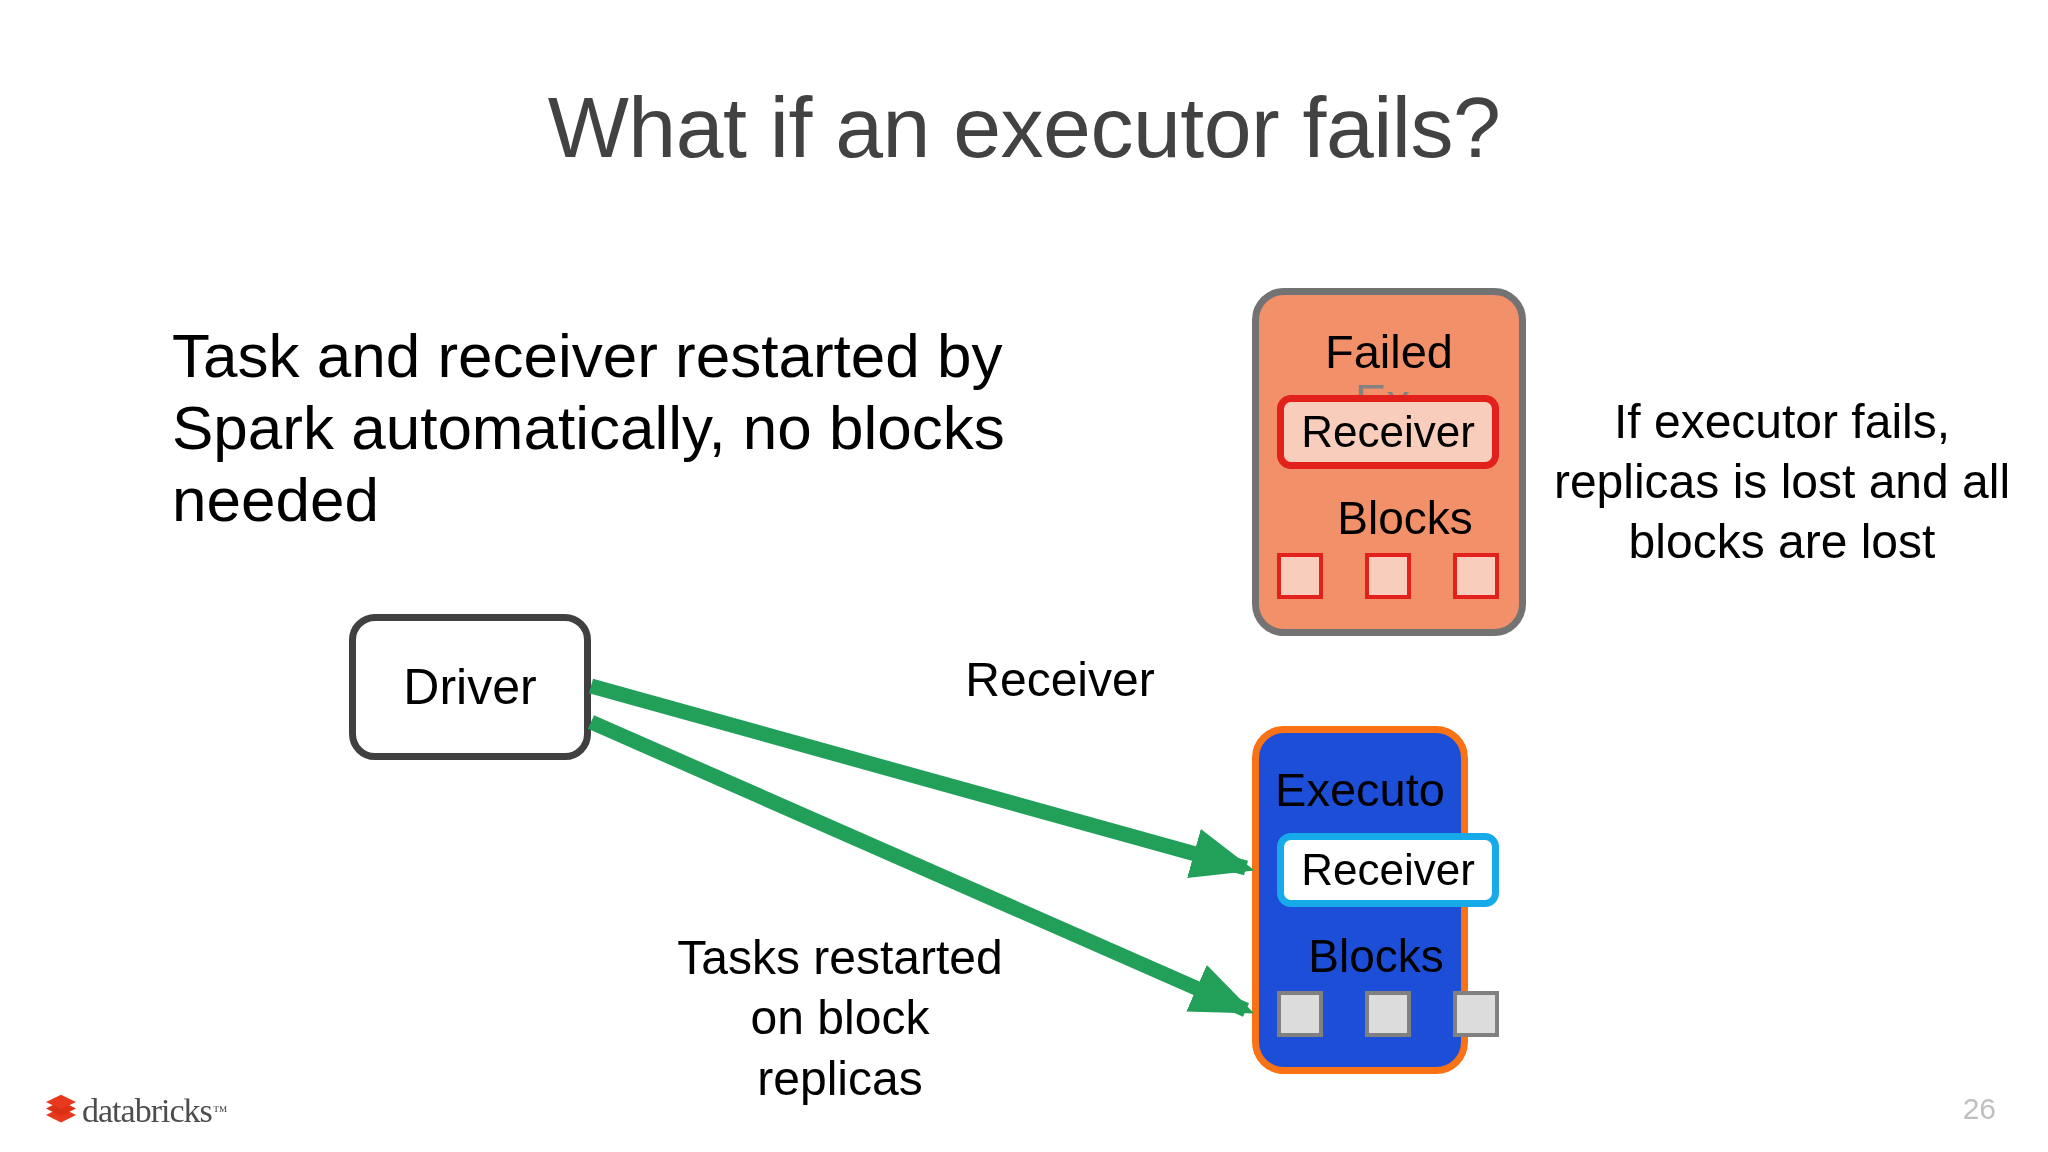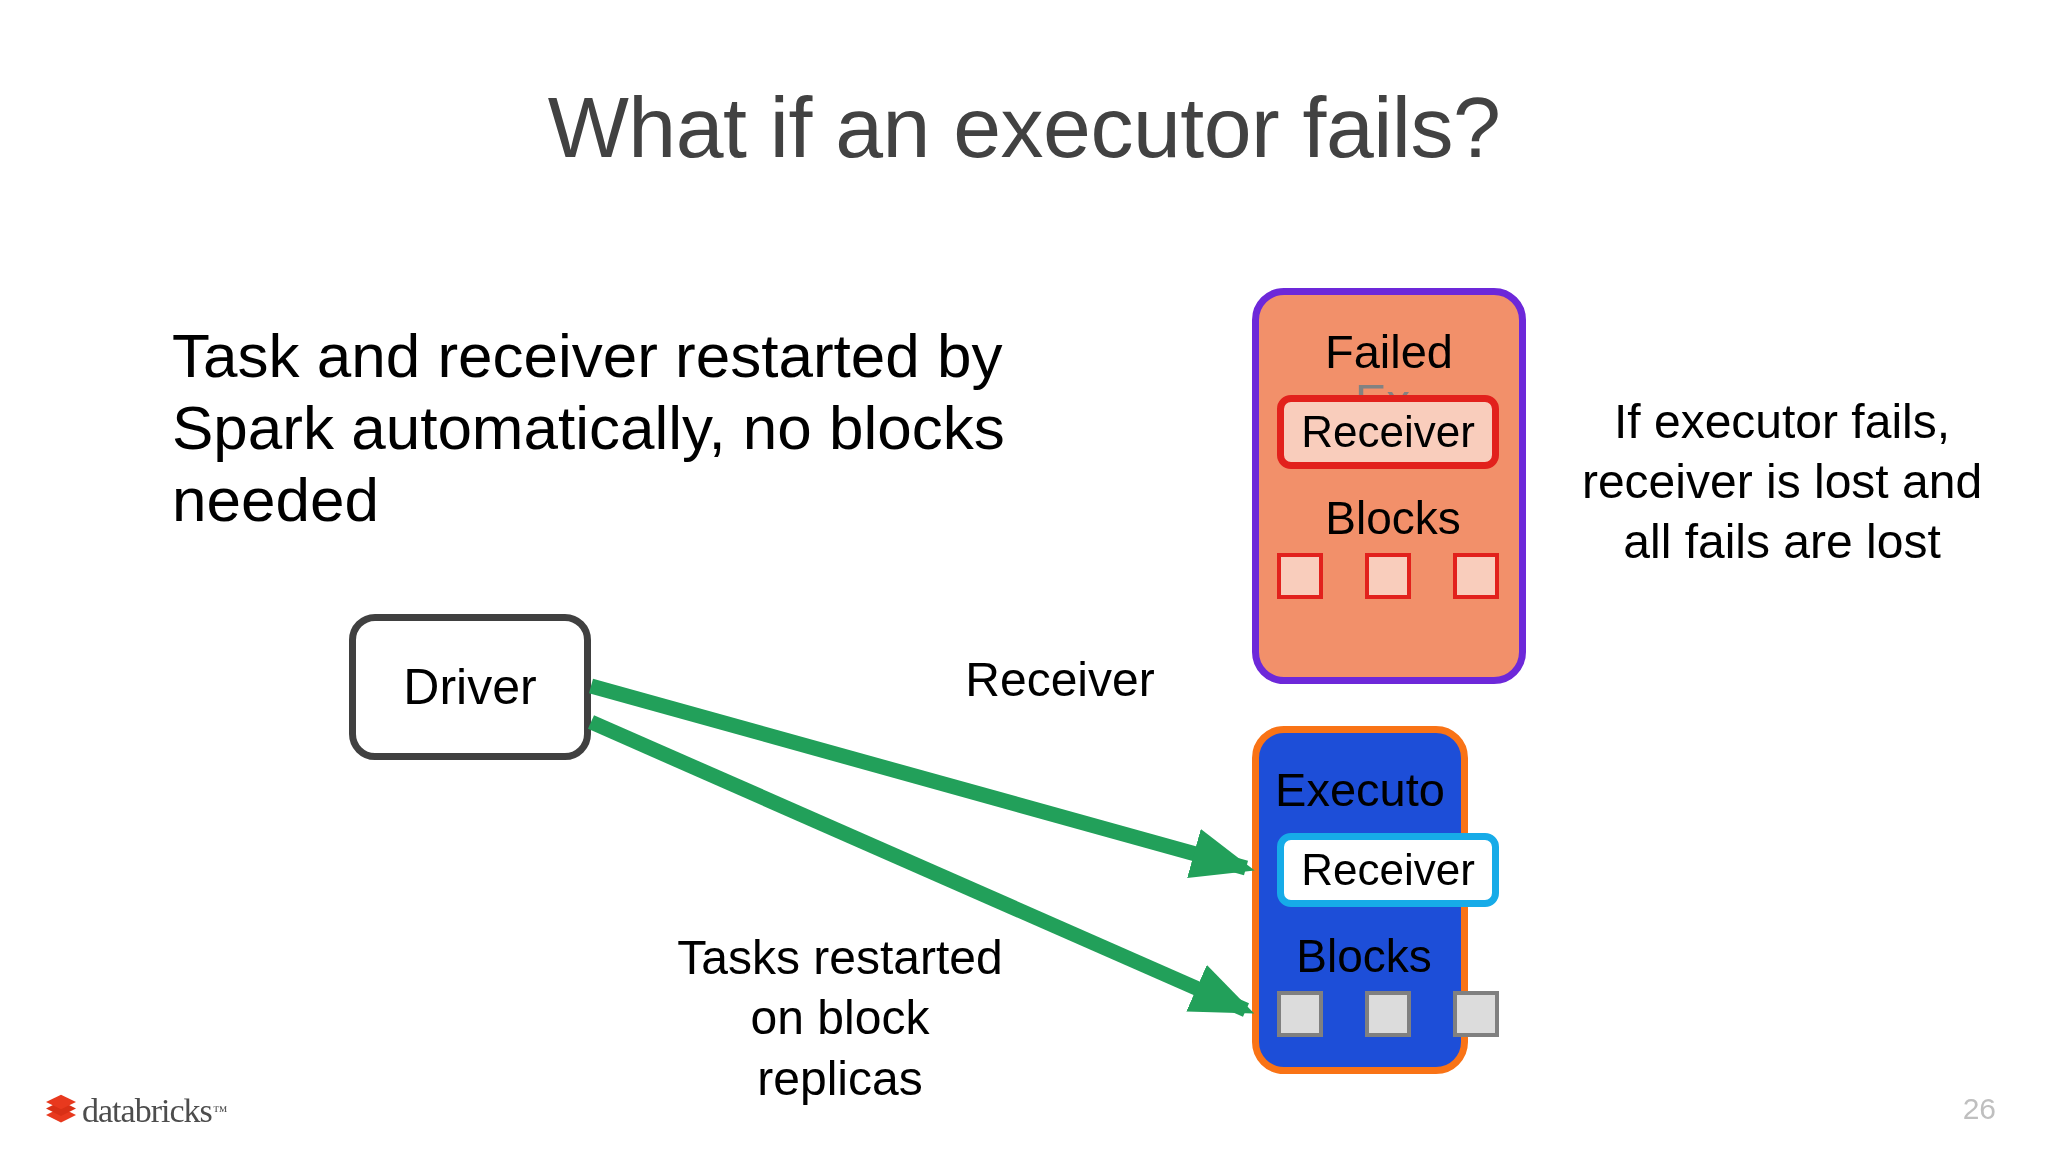--- a/index.html
+++ b/index.html
@@ -60,23 +60,23 @@
   
   .exec-box {
     position: absolute;
     box-sizing: border-box;
     border-radius: 32px;
   }
   #failed-executor {
     left: 1252px;
     top: 288px;
     width: 274px;
-    height: 396px;
+    height: 348px;
     background: #F2906A;
-    border: 7px solid #6d28d9;
+    border: 7px solid #737373;
   }
   #live-executor {
     left: 1252px;
     top: 726px;
     width: 216px;
     height: 348px;
     background: #1d4ed8;
     border: 7px solid #f97316;
   }
   .exec-title {
@@ -118,21 +118,21 @@
   #live-receiver {
     top: 100px;
     background: #FFFFFF;
     border: 7px solid #16ABE8;
     z-index: 3;
   }
 
   
   .blocks-label {
     position: absolute;
-    left: 4px;
+    left: 16px;
     top: 196px;
     width: 100%;
     text-align: center;
     font-size: 46px;
     color: #000000;
   }
 
   
   .blocks-row {
     position: absolute;
@@ -235,21 +235,21 @@
 </style>
 </head>
 <body>
 
 <div id="slide">
 
   <div id="slide-title">What if an executor fails?</div>
 
   <div id="body-text">Task and receiver restarted by Spark automatically, no blocks needed</div>
 
-  <div id="right-caption">If executor fails, receiver is lost and all fails are lost</div>
+  <div id="right-caption">If executor fails, replicas is lost and all blocks are lost</div>
 
   <div id="failed-executor" class="exec-box">
     <div class="exec-title">
       <div>Failed</div>
       <div class="line-dim">Ex.</div>
     </div>
     <div id="failed-receiver" class="receiver-pill">
       <span>Receiver</span>
     </div>
     <div class="blocks-label">Blocks</div>

